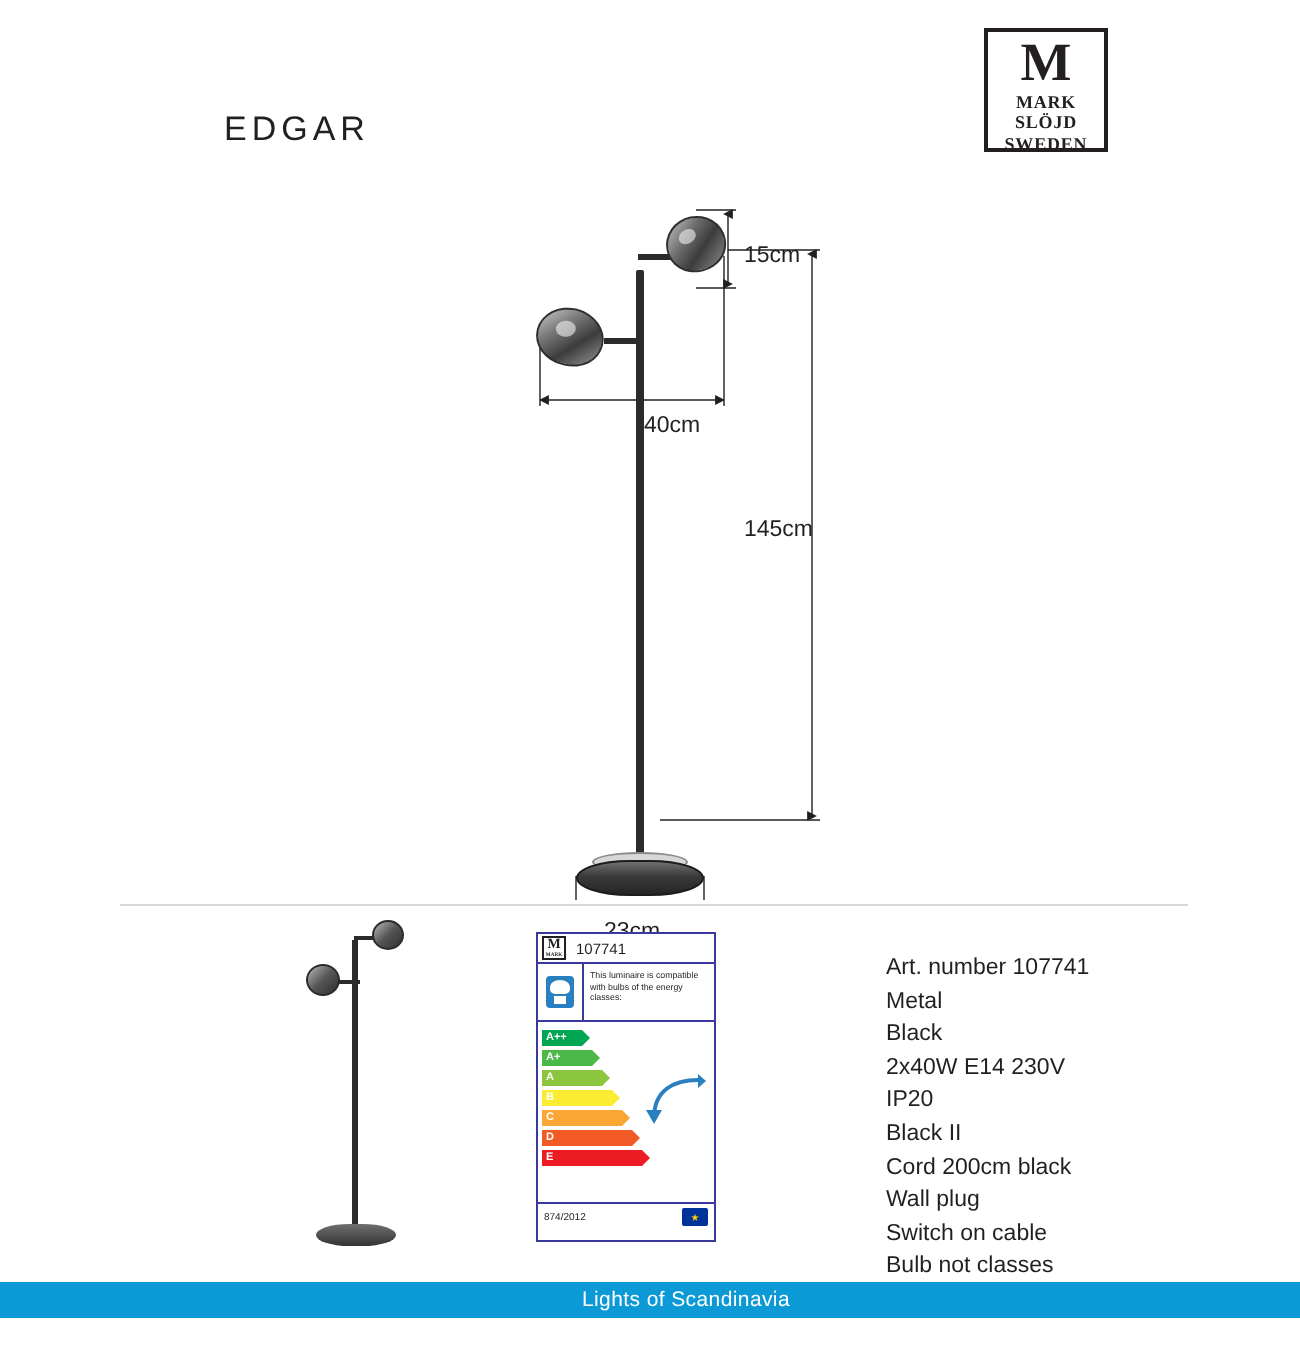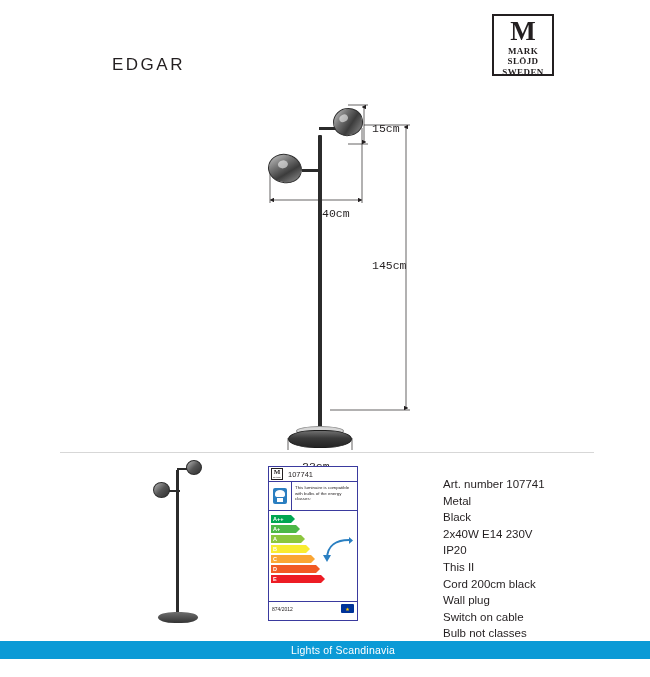--- a/index.html
+++ b/index.html
@@ -169,21 +169,20 @@
     border-radius: 50%;
     transform: rotate(-20deg);
   }
 
   
   .dim-label {
     position: absolute;
     font-size: 11.5px;
     color: #231f20;
     white-space: nowrap;
-    font-family: Liberation Mono, monospace;
   }
   .dim-15 { left: 372px; top: 82px; }
   .dim-40 { left: 322px; top: 167px; }
   .dim-145 { left: 372px; top: 219px; }
   .dim-23 { left: 302px; top: 420px; }
 
   
   .hr-sep {
     position: absolute;
     left: 60px;
@@ -581,21 +580,21 @@
     <span class="ec-eu"></span>
   </div>
 </div>
 
 <div class="spec-list">
   <div>Art. number 107741</div>
   <div>Metal</div>
   <div>Black</div>
   <div>2x40W E14 230V</div>
   <div>IP20</div>
-  <div>This II</div>
+  <div>Black II</div>
   <div>Cord 200cm black</div>
   <div>Wall plug</div>
   <div>Switch on cable</div>
   <div>Bulb not classes</div>
 </div>
 
 <div class="footer-bar">
   <div class="footer-text">Lights of Scandinavia</div>
 </div>
 

